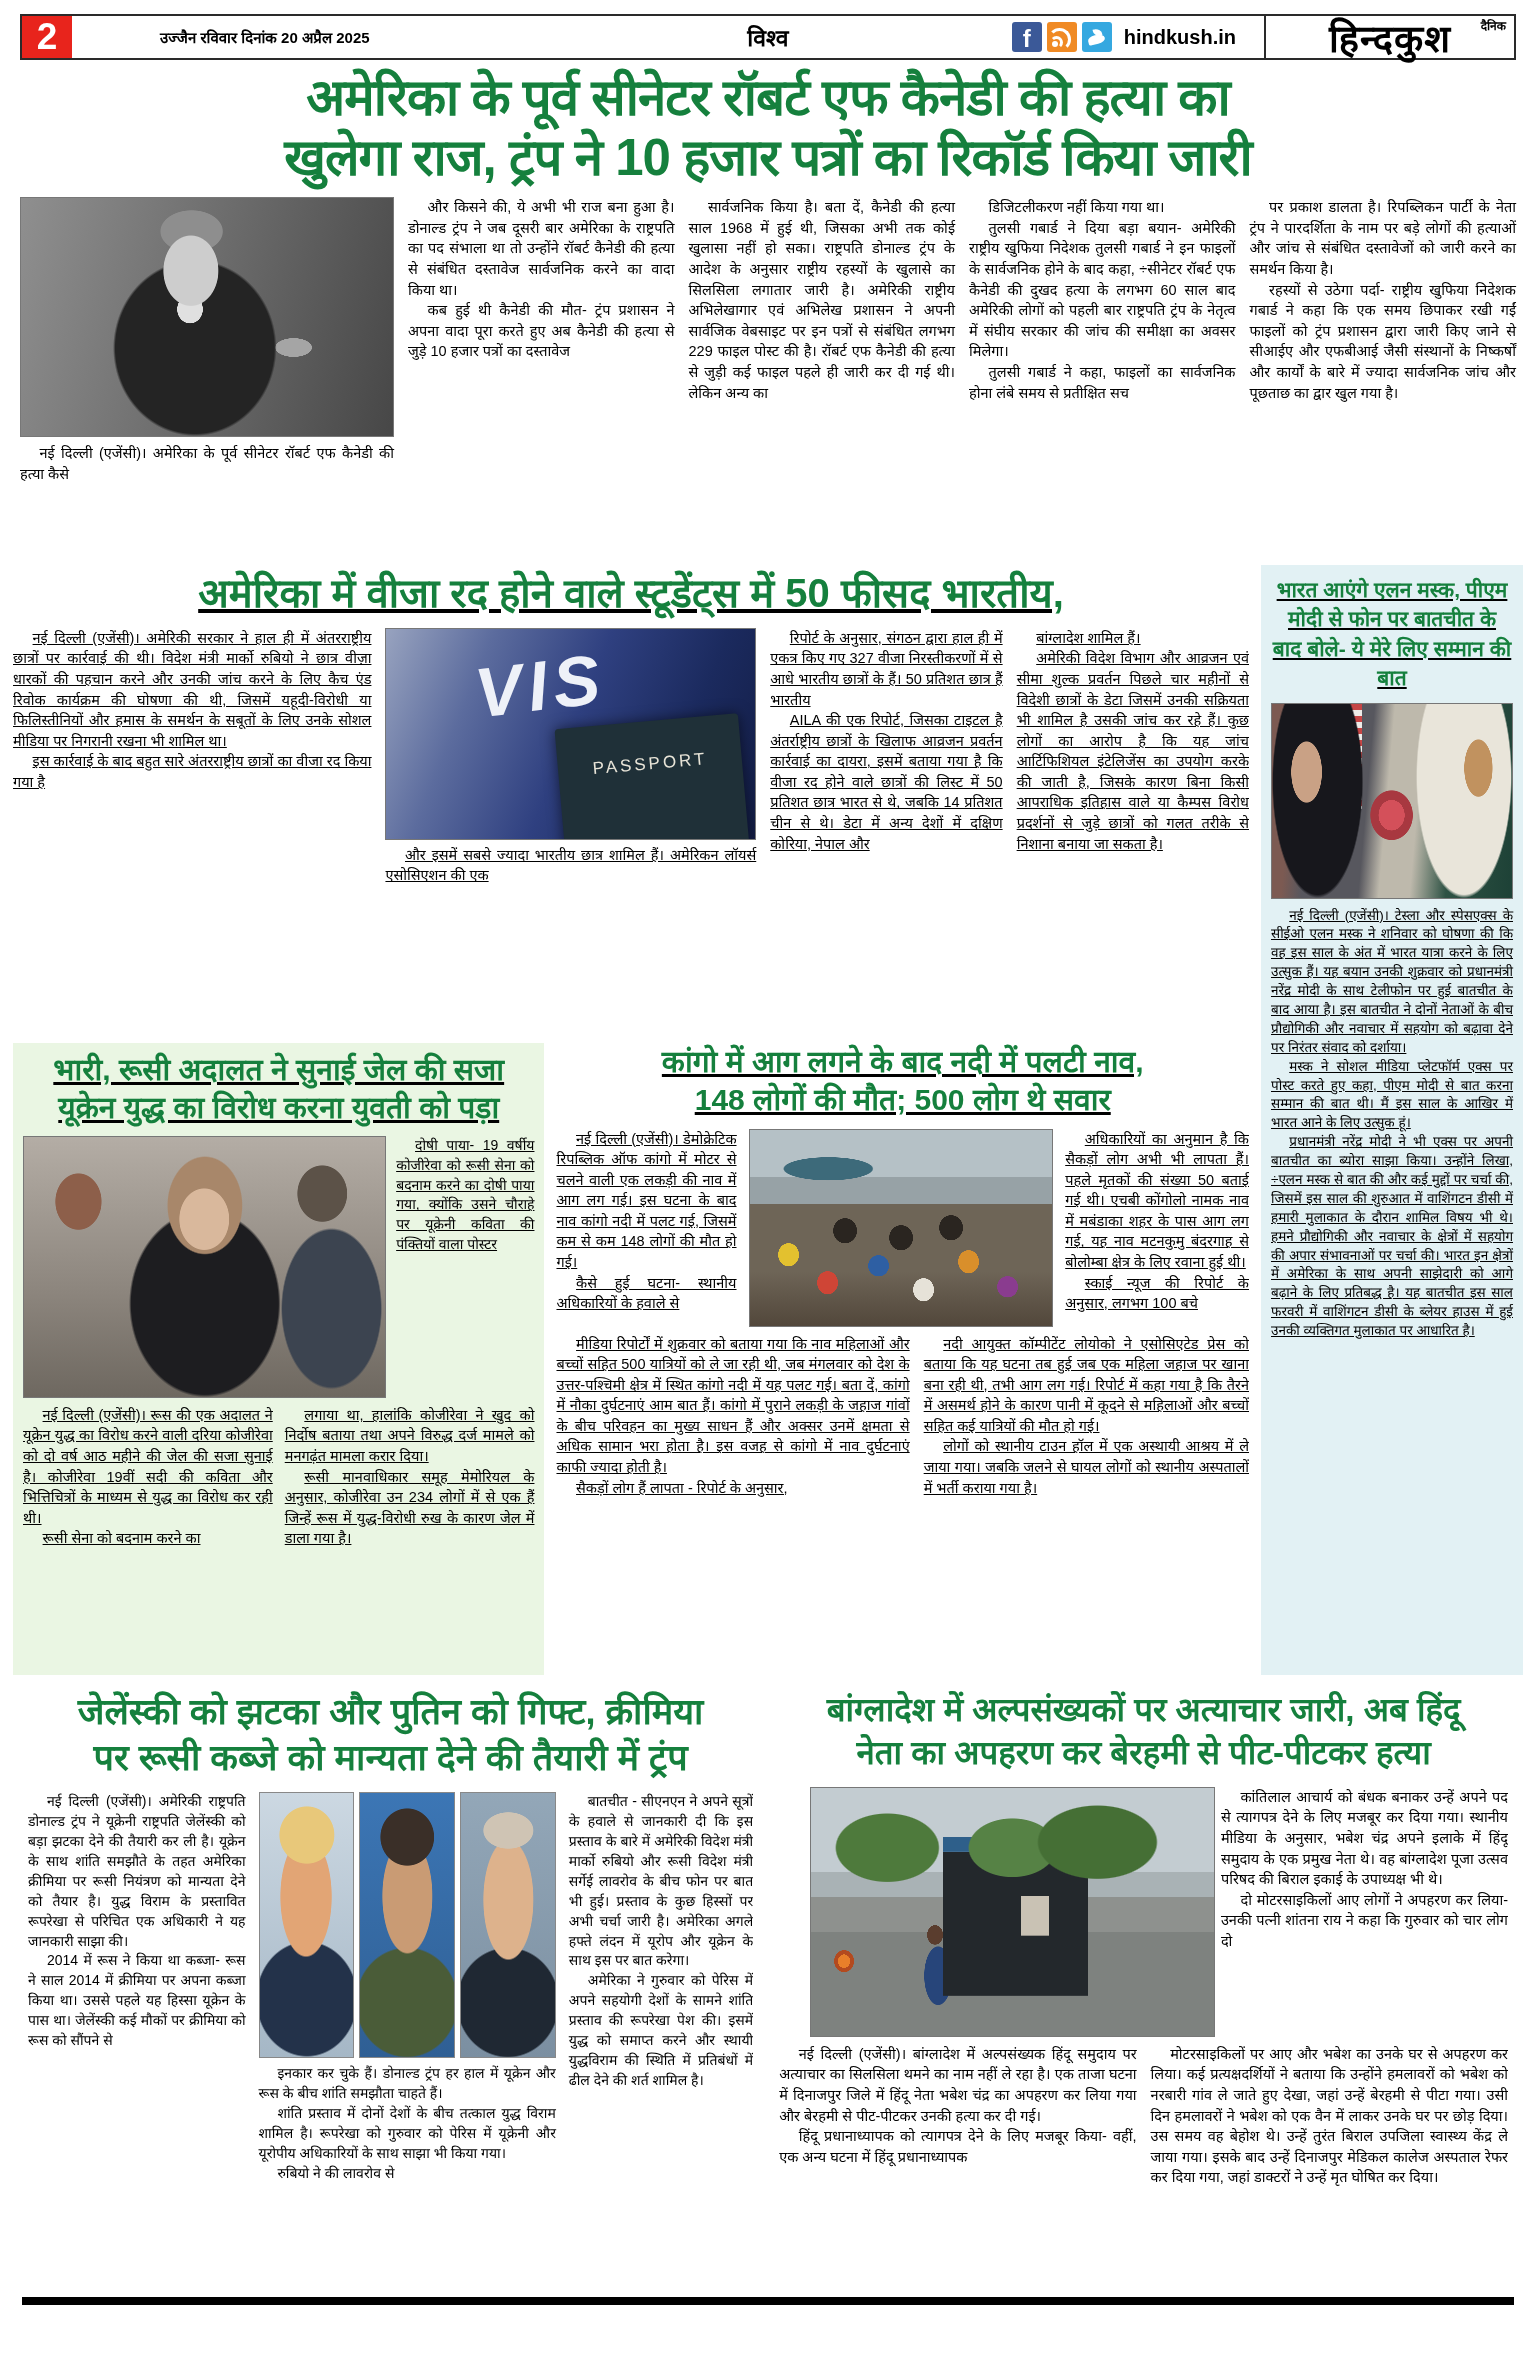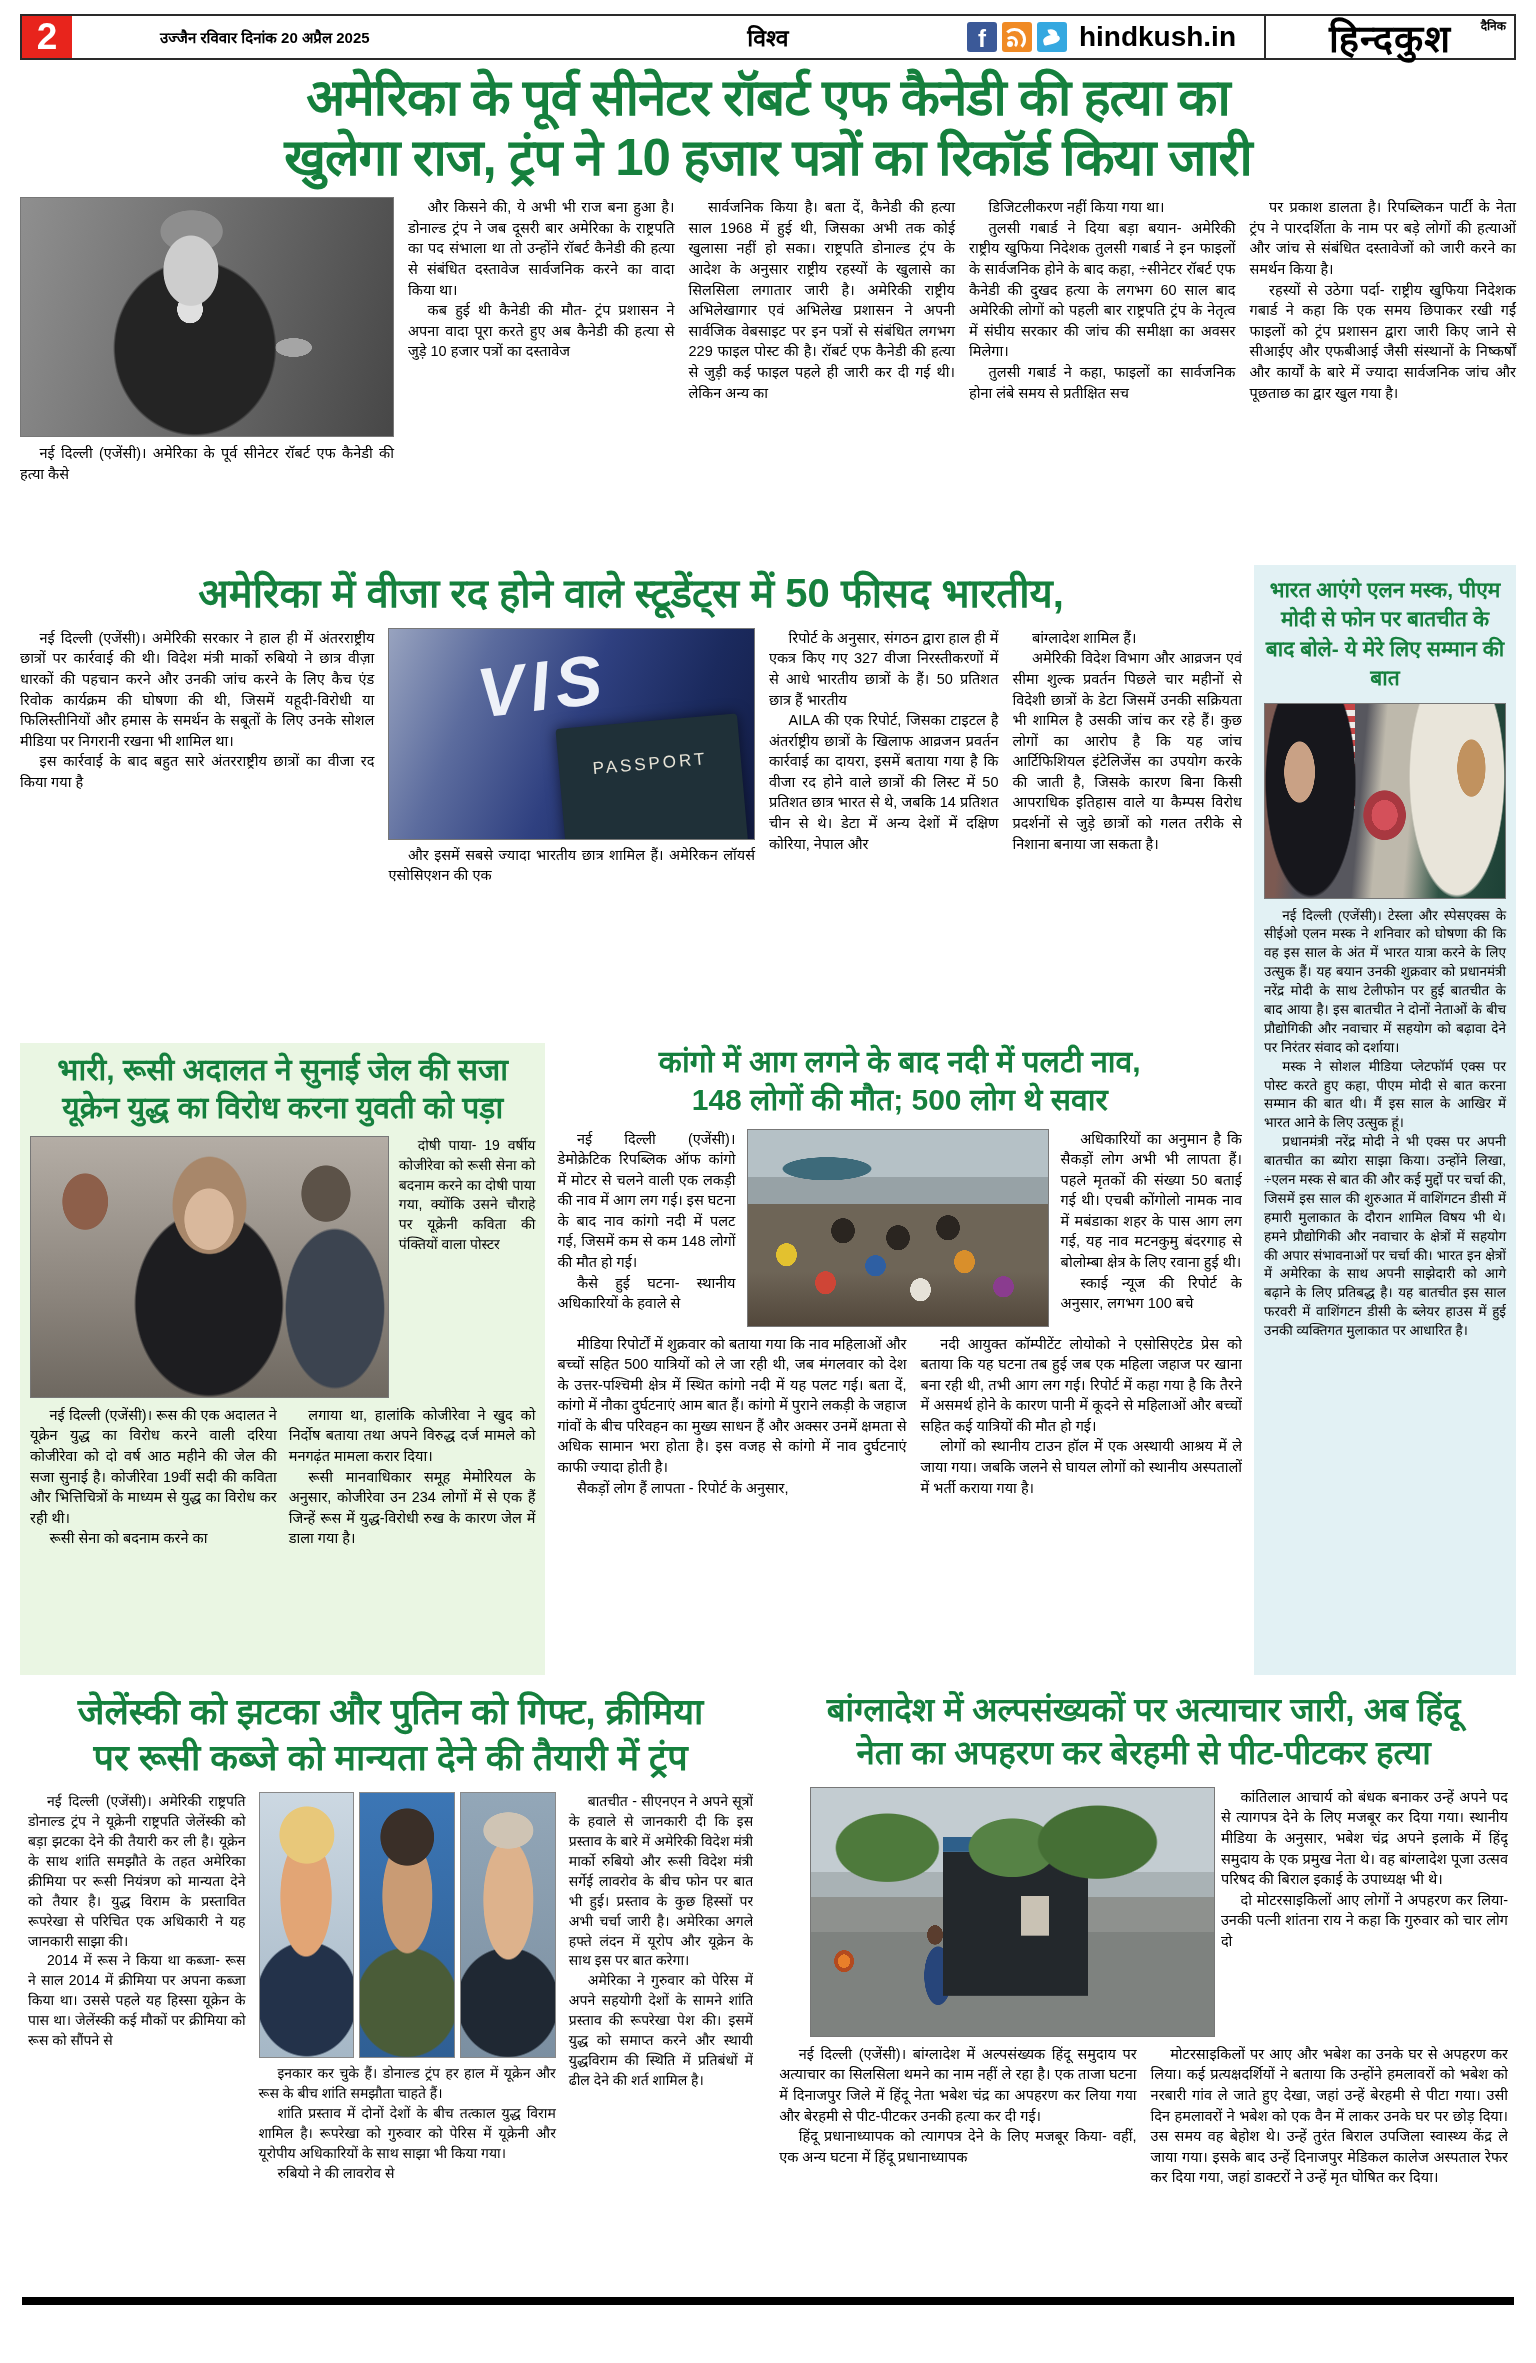--- a/index.html
+++ b/index.html
@@ -18,21 +18,21 @@
   .icon { width:30px; height:30px; border-radius:3px; position:relative; display:inline-block; }
   .fb { background:#3b5998; color:#fff; font-weight:bold; font-size:24px; text-align:center; line-height:34px; }
   .rss { background:#f08a24; }
   .rss-dot { position:absolute; left:5px; bottom:5px; width:6px; height:6px; background:#fff; border-radius:50%; }
   .rss-arc { position:absolute; border:3px solid transparent; border-top-color:#fff; border-right-color:#fff; border-radius:50%; }
   .a1 { left:3px; bottom:3px; width:13px; height:13px; }
   .a2 { left:1px; bottom:1px; width:23px; height:23px; }
   .tw { background:#35a8e0; }
   .tw-body { position:absolute; left:6px; top:13px; width:17px; height:9px; background:#fff; border-radius:60% 70% 60% 20%; transform:rotate(-14deg); }
   .tw-wing { position:absolute; left:11px; top:7px; width:9px; height:7px; background:#fff; border-radius:0 80% 0 80%; transform:rotate(-8deg); }
-  .site { font-size:28px; font-weight:bold; margin-left:7px; }
+  .site { font-size:20px; font-weight:bold; margin-left:7px; }
   .logo { position:absolute; right:0; top:0; height:100%; width:250px; border-left:2px solid #2a2a2a; display:flex; align-items:center; justify-content:center; }
   .logo-tag { position:absolute; top:1px; right:8px; font-size:12px; font-weight:bold; }
   .logo-title { font-size:38px; font-weight:900; letter-spacing:1px; }
 
   
   h1,h2 { margin:0; text-align:center; font-weight:900; color:#15803d; }
   .hl { display:block; }
   .ct p { margin:0; text-indent:1.35em; font-size:14.5px; line-height:1.42; text-align:justify; }
   .photo { position:relative; overflow:hidden; border:1px solid #777; background-repeat:no-repeat; }
 
@@ -48,21 +48,21 @@
       radial-gradient(closest-side,#8e8e8e 0 97%,rgba(0,0,0,0)),
       radial-gradient(closest-side,#e0e0e0 0 97%,rgba(0,0,0,0)),
       radial-gradient(closest-side,#242424 0 97%,rgba(0,0,0,0)),
       radial-gradient(closest-side,#a5a5a5 0 97%,rgba(0,0,0,0)),
       linear-gradient(105deg,#8f8f8f,#6f6f6f 45%,#474747);
     background-size:15% 30%, 17% 18%, 7% 12%, 44% 74%, 10% 8%, 100% 100%;
     background-position:45% 22%, 45% 6%, 45% 46%, 44% 100%, 76% 64%, 0 0;
   }
 
   
-  .rowB { display:flex; padding:0 20px; height:1110px; overflow:hidden; }
+  .rowB { display:flex; padding:0 13px; height:1110px; overflow:hidden;text-decoration:underline; }
   .leftB { flex:1 1 auto; display:flex; flex-direction:column; padding-right:10px; min-width:0; }
 
   
   .visa { height:478px; overflow:hidden; }
   .visa h2 { font-size:40px; line-height:1.22; margin:4px 0 10px; }
   .vs-cols { display:flex; gap:14px; }
   .vs-c1 { flex:0 0 29%; }
   .vs-c2 { flex:0 0 30%; }
   .vs-c34 { flex:1 1 0; }
   .visa-photo { height:212px; margin-bottom:5px;

